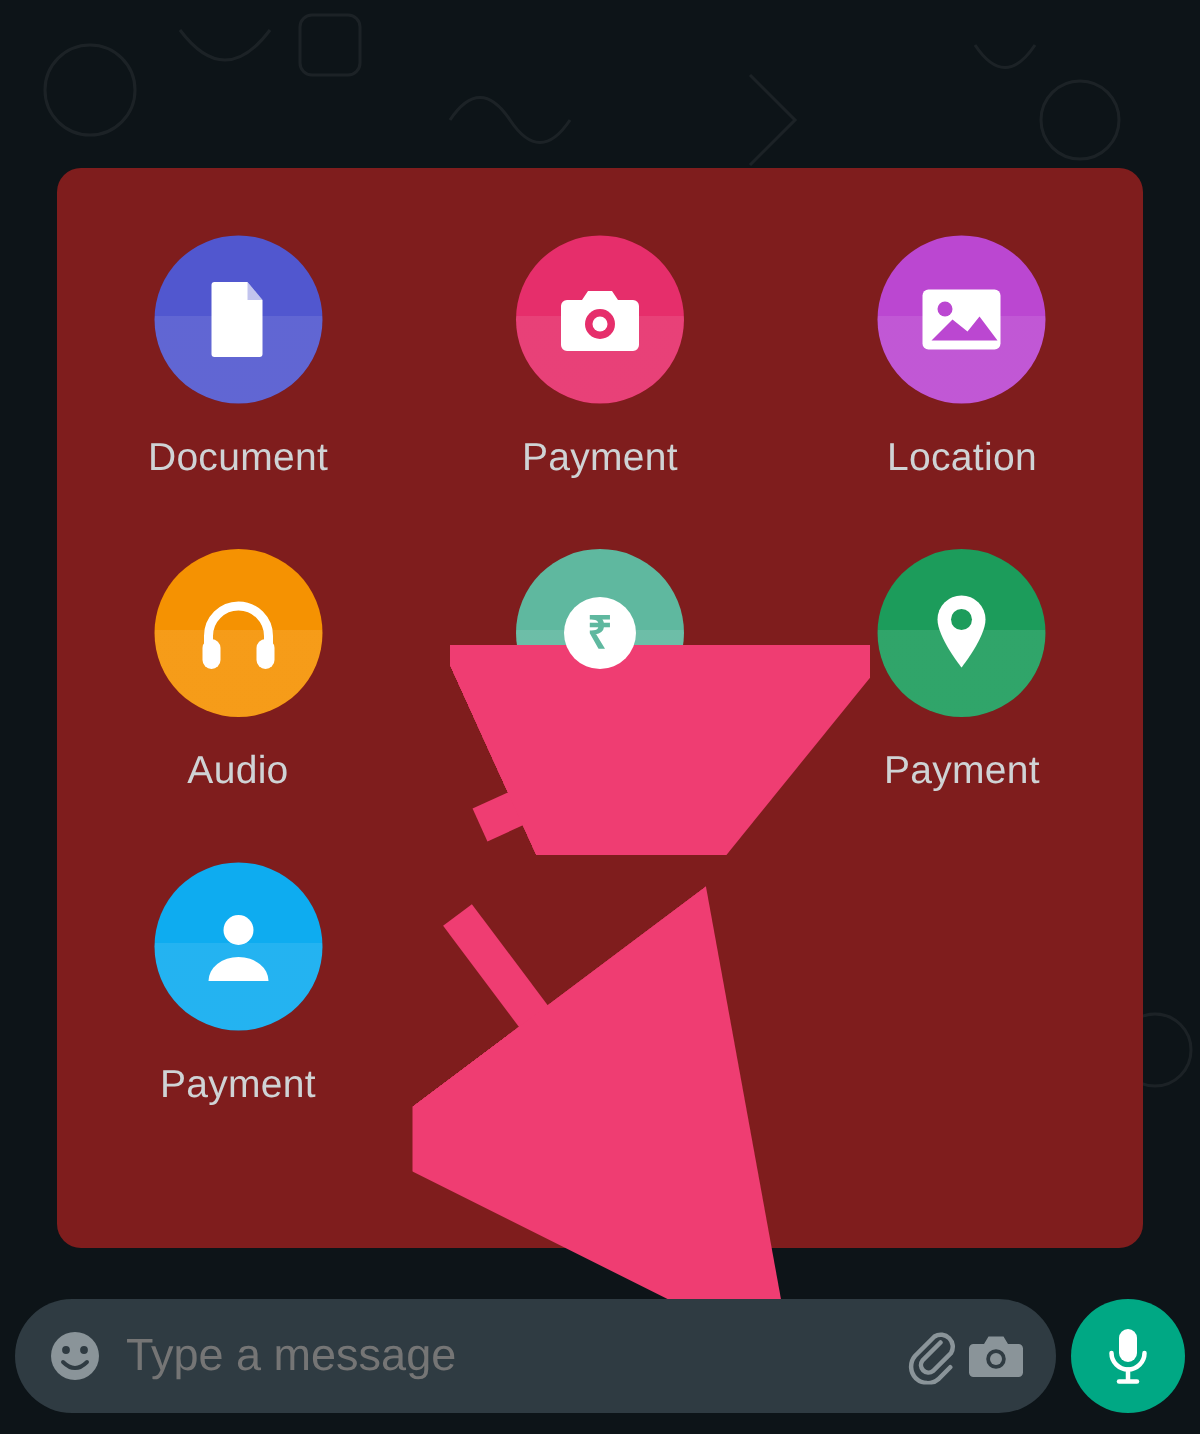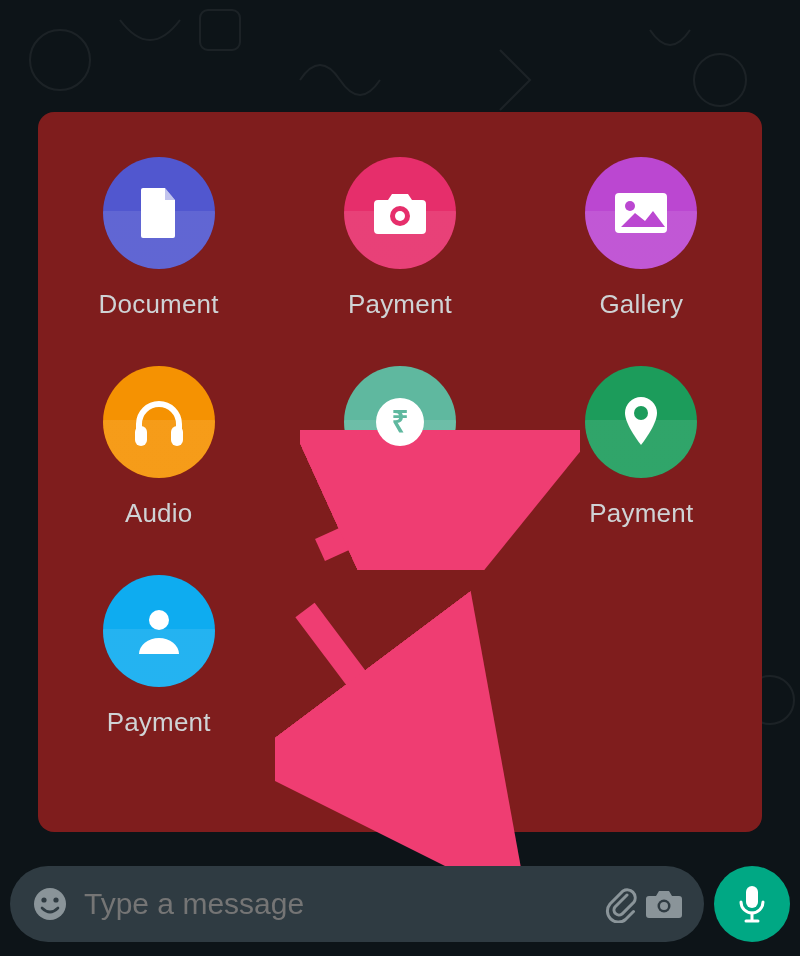--- a/index.html
+++ b/index.html
@@ -78,21 +78,21 @@
 
     <div class="item">
       <div class="circle c-magenta">
         <div class="shade"></div>
         <svg width="56" height="44" viewBox="0 0 56 44">
           <rect x="2" y="2" width="52" height="40" rx="4" fill="#fff"></rect>
           <circle cx="17" cy="15" r="5" fill="#bb47d1"></circle>
           <path d="M8 36 l14 -14 l10 8 l8 -10 l12 16 z" fill="#bb47d1"></path>
         </svg>
       </div>
-      <div class="caption">Gallery</div>
+      <div class="caption">Location</div>
     </div>
 
     <div class="item">
       <div class="circle c-orange">
         <div class="shade"></div>
         <svg width="56" height="52" viewBox="0 0 56 52">
           <path fill="none" stroke="#fff" stroke-width="6" stroke-linecap="round" d="M8 34 v-6 a20 20 0 0 1 40 0 v6"></path>
           <rect x="4" y="30" width="12" height="20" rx="6" fill="#fff"></rect>
           <rect x="40" y="30" width="12" height="20" rx="6" fill="#fff"></rect>
         </svg>

